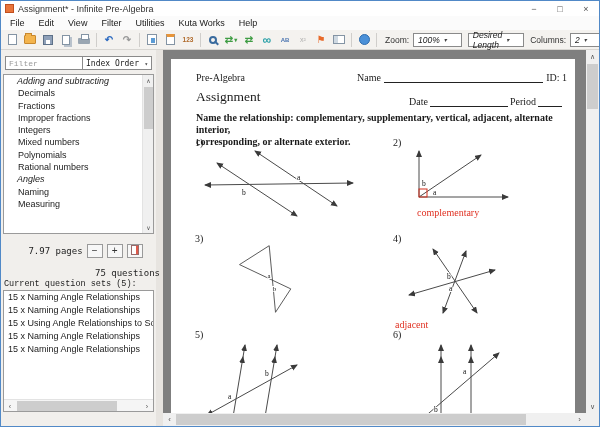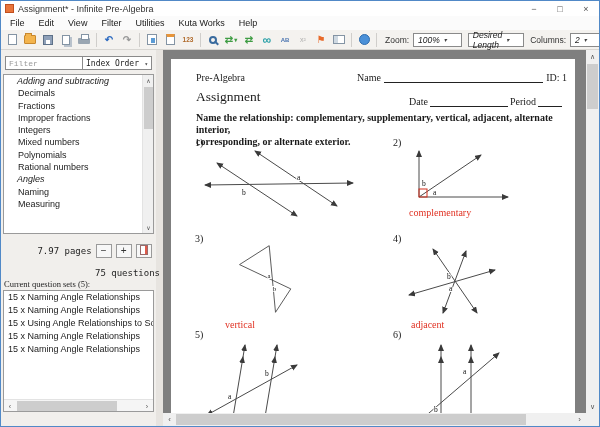--- a/index.html
+++ b/index.html
@@ -62,26 +62,26 @@
   .topics-box { position: absolute; left: 2px; top: 24px; width: 151px; height: 160px; background: #fff; border: 1px solid #9a9a9a; overflow: hidden; }
   .topics-inner { padding-right: 11px; }
   .topic { height: 12.3px; line-height: 12.3px; font-size: 9px; padding-left: 14px; white-space: nowrap; overflow: hidden; }
   .topic.t-header { font-style: italic; padding-left: 13px; }
   .topic.selected { background: #8b5cf6; margin-top: 32px; }
   .vscroll { position: absolute; right: 0; top: 0; bottom: 0; width: 11px; background: #f0f0f0; border-left: 1px solid #e3e3e3; }
   .vscroll .sb-up, .vscroll .sb-down { position: absolute; left: 0; width: 11px; height: 11px; font-size: 6px; color: #555; display: flex; align-items: center; justify-content: center; }
   .sb-up { top: 0; } .sb-up::before { content: "∧"; }
   .sb-down { bottom: 0; } .sb-down::before { content: "∨"; }
   .vthumb { position: absolute; left: 1px; width: 9px; background: #cdcdcd; }
-  .pages-row { position: absolute; left: 16px; top: 194px; width: 100%; display: flex; align-items: center; justify-content: center; gap: 4px; }
+  .pages-row { position: absolute; left: 7px; top: 194px; width: 100%; display: flex; align-items: center; justify-content: center; gap: 4px; }
   .pages-text, .questions-text { font-family: "DejaVu Sans Mono", monospace; font-size: 9px; color: #222; }
   .sbtn { width: 16px; height: 14px; border: 1px solid #9a9a9a; background: #f7f7f7; font-size: 10px; line-height: 11px; text-align: center; color: #333; }
   .page-mini { display: inline-block; width: 8px; height: 10px; border: 1px solid #9a6a6a; background: linear-gradient(90deg, #fff 4px, #e05a4a 4px); }
   .questions-row { position: absolute; left: 4px; top: 212px; width: 100%; text-align: right; }
-  .sets-label { position: absolute; left: 3px; top: 229px; font-family: Liberation Serif, serif; font-size: 8.5px; color: #222; }
+  .sets-label { position: absolute; left: 3px; top: 229px; font-family: Liberation Mono, monospace; font-size: 8.5px; color: #222; }
   .sets-box { position: absolute; left: 2px; top: 240px; width: 151px; height: 122px; background: #fff; border: 1px solid #9a9a9a; overflow: hidden; }
   .set-item { font-size: 9px; line-height: 13px; padding-left: 4px; white-space: nowrap; overflow: hidden; }
   .hscroll-s { position: absolute; left: 0; right: 0; bottom: 0; height: 12px; background: #f5f5f5; border-top: 1px solid #e3e3e3; }
   .hscroll-s .sb-left, .hscroll-s .sb-right { position: absolute; top: 0; width: 12px; height: 12px; font-size: 7px; color: #555; display: flex; align-items: center; justify-content: center; }
   .sb-left { left: 0; } .sb-left::before { content: "‹"; }
   .sb-right { right: 0; } .sb-right::before { content: "›"; }
   .hthumb-s { position: absolute; left: 13px; top: 1px; width: 100px; height: 10px; background: #cdcdcd; }
   .splitter { width: 7px; background: #e7e4e0; flex: 0 0 auto; }
   
   .docarea { flex: 1; position: relative; background: #7f7f7f; overflow: hidden; }
@@ -301,51 +301,50 @@
                   <path d="M0,0L7,3L0,6Z" fill="#3a3a3a"></path>
                 </marker>
               </defs>
             <line x1="14" y1="50" x2="14" y2="4" marker-end="url(#ar2)"></line>
             <line x1="14" y1="50" x2="103" y2="50" marker-end="url(#ar2)"></line>
             <line x1="14" y1="50" x2="76" y2="8" marker-end="url(#ar2)"></line>
             <rect x="14" y="42" width="8" height="8" fill="none" stroke="#d2301e" stroke-width="1"></rect>
             <text class="al" x="17" y="39">b</text>
             <text class="al" x="28" y="48">a</text>
           </svg>
-          <div class="answer" style="margin-left: 16px; color: rgb(224, 49, 34);">complementary</div>
+          <div class="answer" style="margin-left: 24px; color: rgb(224, 49, 34);">complementary</div>
         </div>
 
         <div class="qcell">
           <div class="qnum">3)</div>
           <svg width="140" height="72" viewBox="0 0 150 80" style="margin-left:6px;">
             <line x1="73" y1="3" x2="80" y2="77"></line>
             <line x1="73" y1="3" x2="40" y2="24"></line>
             <line x1="40" y1="24" x2="97" y2="51"></line>
             <line x1="97" y1="51" x2="80" y2="77"></line>
             <text class="al" x="71" y="39">a</text>
             <text class="al" x="77" y="53">b</text>
           </svg>
-          <div class="answer" style="margin-left: 30px; color: rgb(224, 49, 34);">vertical</div>
         </div>
 
         <div class="qcell">
           <div class="qnum">4)</div>
           <svg width="150" height="72" viewBox="0 0 150 72" style="margin-left:4px;">
             <defs>
                 <marker id="ar4" markerWidth="7" markerHeight="7" refX="6" refY="3" orient="auto-start-reverse" markerUnits="userSpaceOnUse">
                   <path d="M0,0L7,3L0,6Z" fill="#3a3a3a"></path>
                 </marker>
               </defs>
             <line x1="36" y1="6" x2="80" y2="70" marker-start="url(#ar4)" marker-end="url(#ar4)"></line>
             <line x1="12" y1="52" x2="98" y2="27" marker-start="url(#ar4)" marker-end="url(#ar4)"></line>
             <line x1="46" y1="70" x2="69" y2="8" marker-start="url(#ar4)" marker-end="url(#ar4)"></line>
             <text class="al" x="50" y="36">b</text>
             <text class="al" x="52" y="48">a</text>
           </svg>
-          <div class="answer" style="margin-left: 18px; color: rgb(224, 49, 34);">adjacent</div>
+          <div class="answer" style="margin-left: 2px; color: rgb(224, 49, 34);">adjacent</div>
         </div>
 
         <div class="qcell">
           <div class="qnum">5)</div>
           <svg width="130" height="92" viewBox="0 0 130 92" style="margin-left:6px;">
             <defs>
                 <marker id="ar5" markerWidth="7" markerHeight="7" refX="6" refY="3" orient="auto-start-reverse" markerUnits="userSpaceOnUse">
                   <path d="M0,0L7,3L0,6Z" fill="#3a3a3a"></path>
                 </marker>
               </defs>

